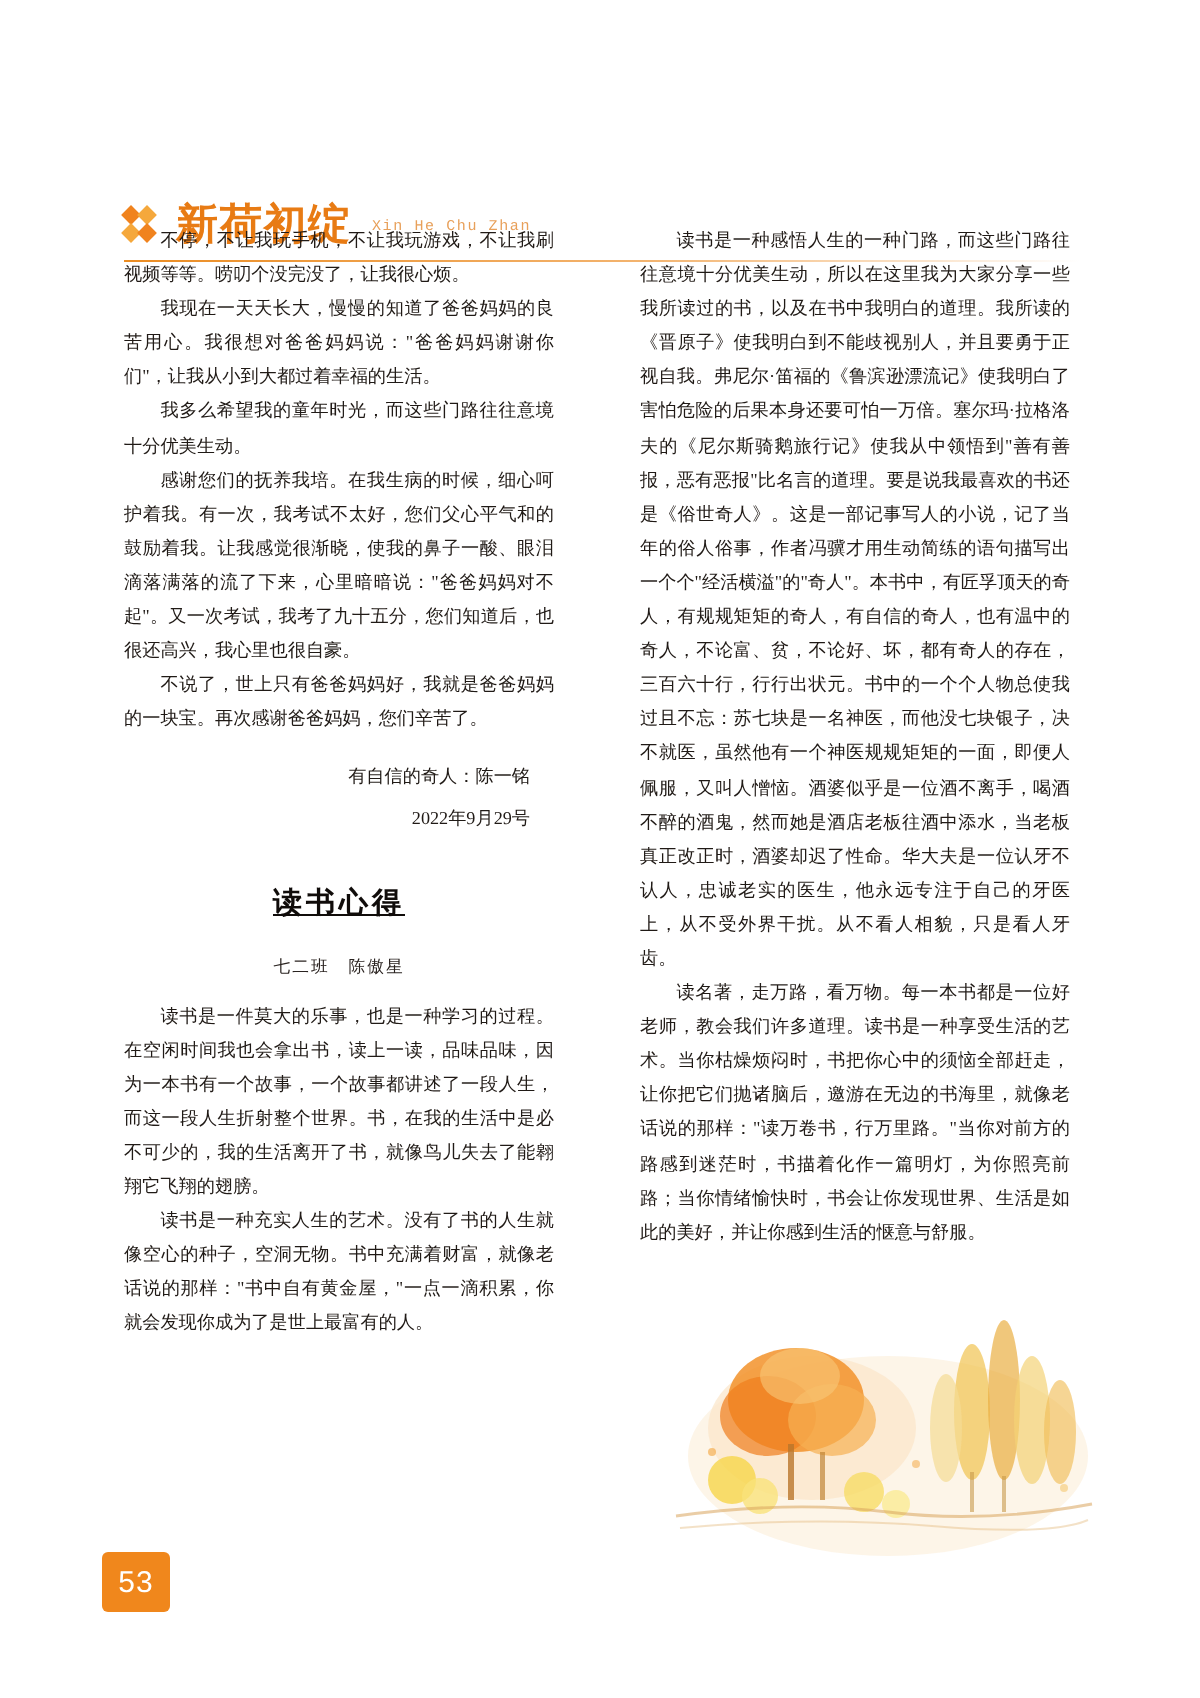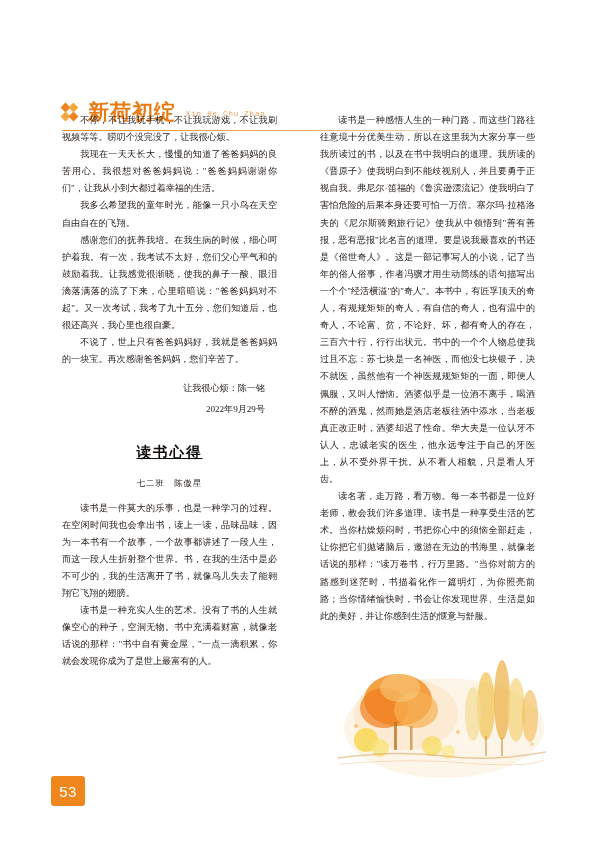--- a/index.html
+++ b/index.html
@@ -157,25 +157,25 @@
       <span class="diamond d4"></span>
     </div>
     <div class="header-title">新荷初绽</div>
     <div class="header-subtitle">Xin He Chu Zhan</div>
     <div class="header-rule"></div>
   </div>
 
   <div class="col col-left">
     <p>不停，不让我玩手机，不让我玩游戏，不让我刷视频等等。唠叨个没完没了，让我很心烦。</p>
     <p>我现在一天天长大，慢慢的知道了爸爸妈妈的良苦用心。我很想对爸爸妈妈说："爸爸妈妈谢谢你们"，让我从小到大都过着幸福的生活。</p>
-    <p>我多么希望我的童年时光，能像一只小鸟在天空自由自在的飞翔。</p>
+    <p>我多么希望我的童年时光，而这些门路往往意境十分优美生动。</p>
     <p>感谢您们的抚养我培。在我生病的时候，细心呵护着我。有一次，我考试不太好，您们父心平气和的鼓励着我。让我感觉很渐晓，使我的鼻子一酸、眼泪滴落满落的流了下来，心里暗暗说："爸爸妈妈对不起"。又一次考试，我考了九十五分，您们知道后，也很还高兴，我心里也很自豪。</p>
     <p>不说了，世上只有爸爸妈妈好，我就是爸爸妈妈的一块宝。再次感谢爸爸妈妈，您们辛苦了。</p>
 
-    <div class="sign">让我很心烦：陈一铭</div>
+    <div class="sign">有自信的奇人：陈一铭</div>
     <div class="sign" style="margin-top:4px">2022年9月29号</div>
 
     <div class="article-title">读书心得</div>
     <div class="article-byline">七二班　陈傲星</div>
 
     <p>读书是一件莫大的乐事，也是一种学习的过程。在空闲时间我也会拿出书，读上一读，品味品味，因为一本书有一个故事，一个故事都讲述了一段人生，而这一段人生折射整个世界。书，在我的生活中是必不可少的，我的生活离开了书，就像鸟儿失去了能翱翔它飞翔的翅膀。</p>
     <p>读书是一种充实人生的艺术。没有了书的人生就像空心的种子，空洞无物。书中充满着财富，就像老话说的那样："书中自有黄金屋，"一点一滴积累，你就会发现你成为了是世上最富有的人。</p>
   </div>
 
   <div class="col col-right">

